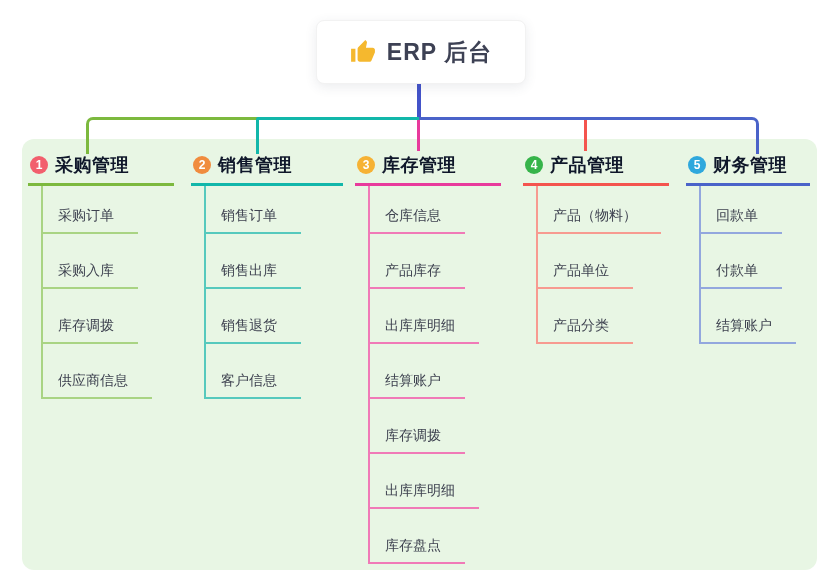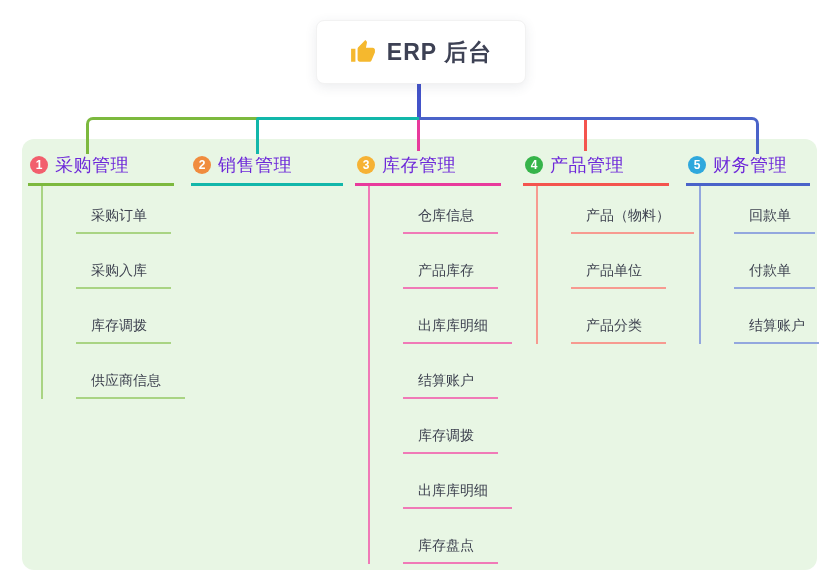--- a/index.html
+++ b/index.html
@@ -35,24 +35,24 @@
   .pos1{left:191px;width:152px;}
   .pos2{left:355px;width:146px;}
   .pos3{left:523px;width:146px;}
   .pos4{left:686px;width:124px;}
 
   .branch-header{display:flex;align-items:center;gap:7px;padding:3px 0 6px 2px;
                  border-bottom:3px solid var(--line,#999);cursor:pointer;}
   .badge{width:18px;height:18px;border-radius:50%;background:var(--badge,#999);color:#fff;
          font-size:12px;font-weight:700;display:flex;align-items:center;justify-content:center;
          flex:0 0 auto;}
-  .branch-label{font-size:18px;font-weight:400;color:#6d28d9;letter-spacing:.5px;white-space:nowrap;}
+  .branch-label{font-size:18px;font-weight:700;color:#0f172a;letter-spacing:.5px;white-space:nowrap;}
 
   .leaves{margin-left:13px;border-left:2px solid var(--light,#ccc);}
-  .leaf{height:55px;display:flex;align-items:flex-end;cursor:pointer;margin-left:33px;}
+  .leaf{height:55px;display:flex;align-items:flex-end;cursor:pointer;}
   .leaf:first-child{height:48px;}
   .leaf-label{font-size:14px;color:#3e4250;white-space:nowrap;width:max-content;
               padding:0 24px 7px 15px;border-bottom:2px solid var(--light,#ccc);}
 </style>
 </head>
 <body>
 
 <div class="stage">
 
   <div class="panel"></div>
@@ -91,20 +91,34 @@
       <div class="leaf">
           <span class="leaf-label">供应商信息</span>
         </div>
     </div>
   </div>
 
   <div class="branch pos1" style="--line: #12b7aa; --light: #56c9bd; --badge: #f08c3e;">
     <div class="branch-header">
       <span class="badge">2</span>
       <span class="branch-label">销售管理</span>
+    </div>
+    <div class="leaves">
+      <div class="leaf">
+          <span class="leaf-label">销售订单</span>
+        </div>
+      <div class="leaf">
+          <span class="leaf-label">销售出库</span>
+        </div>
+      <div class="leaf">
+          <span class="leaf-label">销售退货</span>
+        </div>
+      <div class="leaf">
+          <span class="leaf-label">客户信息</span>
+        </div>
     </div>
   </div>
 
   <div class="branch pos2" style="--line: #e83a9c; --light: #f07ab7; --badge: #f6b234;">
     <div class="branch-header">
       <span class="badge">3</span>
       <span class="branch-label">库存管理</span>
     </div>
     <div class="leaves">
       <div class="leaf">

